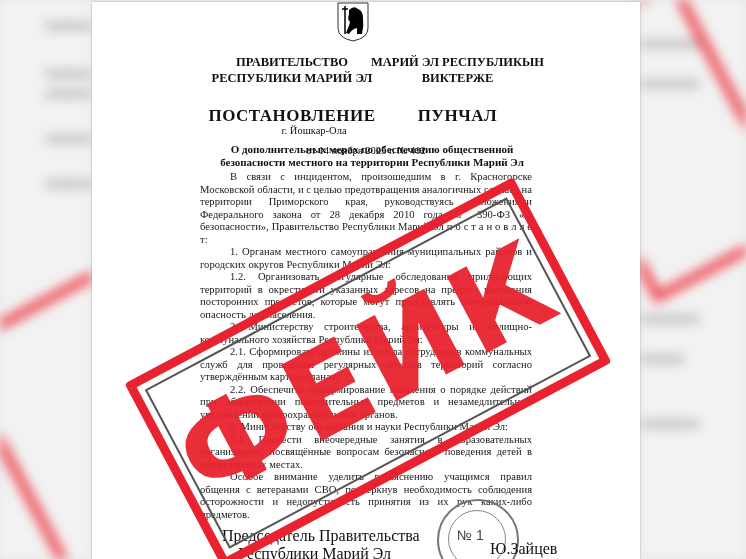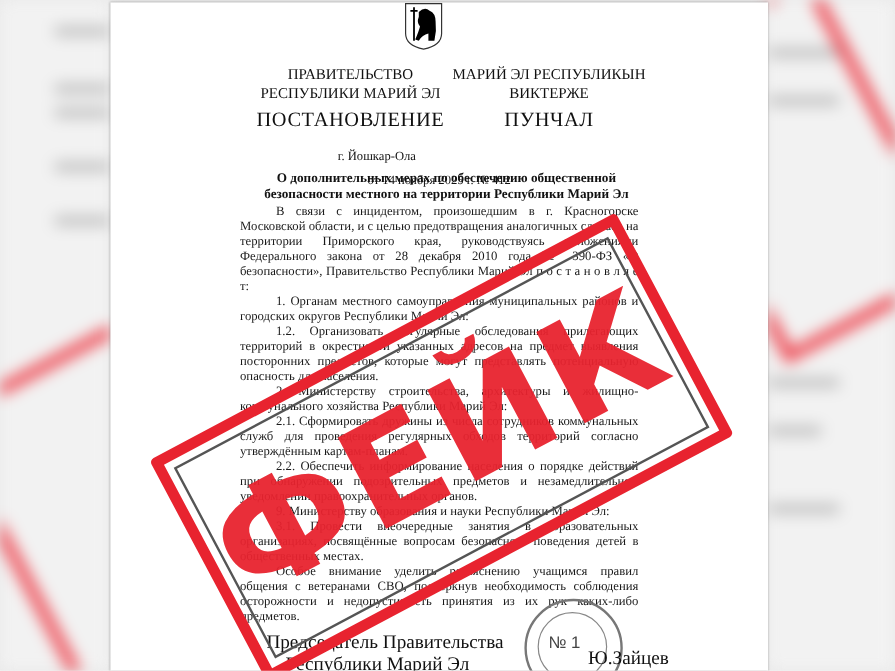--- a/index.html
+++ b/index.html
@@ -4,24 +4,24 @@
 <style>
   html,body{margin:0;padding:0;}
   body{width:746px;height:559px;overflow:hidden;position:relative;background:#e9e9e9;font-family:"Liberation Serif",serif;}
   .bg-side{position:absolute;top:0;height:559px;overflow:hidden;filter:blur(6px);background:#f2f2f2;}
   .bg-left{left:0;width:92px;}
   .bg-right{left:640px;width:106px;}
   .bg-line{position:absolute;height:8px;background:#bdbdbd;border-radius:4px;}
   .bg-red{position:absolute;border:10px solid #ee4b55;}
   .page{position:absolute;left:92px;top:2px;width:548px;height:557px;background:#fff;box-shadow:0 0 2px rgba(0,0,0,.3);overflow:hidden;}
   .emblem{position:absolute;left:244px;top:0;width:34px;height:40px;}
-  .hdr{position:absolute;text-align:center;font-weight:normal;color:#111;font-size:12.5px;line-height:16px;}
+  .hdr{position:absolute;text-align:center;font-weight:bold;color:#111;font-size:12.5px;line-height:16px;}
   .hdr-l{left:110px;top:52px;width:180px;}
   .hdr-r{left:278px;top:52px;width:175px;}
-  .hdr .big{font-size:17px;letter-spacing:.5px;margin-top:4px;line-height:20px;}
+  .hdr .big{font-size:17px;letter-spacing:.5px;margin-top:20px;line-height:20px;}
   .date{position:absolute;left:0;width:548px;top:103px;text-align:center;font-size:10.5px;color:#111;margin-top:40px;}
   .city{position:absolute;left:0;width:444px;top:123px;text-align:center;font-size:10.5px;color:#111;}
   .title{position:absolute;left:120px;width:320px;top:141px;text-align:center;font-size:11px;font-weight:bold;color:#111;line-height:13px;}
   .body{position:absolute;left:108px;width:332px;top:169px;font-size:10.6px;color:#1a1a1a;line-height:12.5px;text-align:justify;}
   .body p{margin:0;text-indent:30px;}
   .sign{position:absolute;top:529px;font-size:16px;color:#111;}
   .seal{position:absolute;left:345px;top:497px;width:78px;height:78px;border-radius:50%;border:2px solid #777;}
   .seal::after{content:"";position:absolute;left:9px;top:9px;width:56px;height:56px;border-radius:50%;border:1px solid #888;}
   .seal-no{position:absolute;left:18px;top:26px;font-size:14px;color:#444;font-family:"Liberation Sans",sans-serif;}
   .fake{position:absolute;left:148px;top:268px;width:440px;height:210px;transform:rotate(-28deg);transform-origin:center;}

